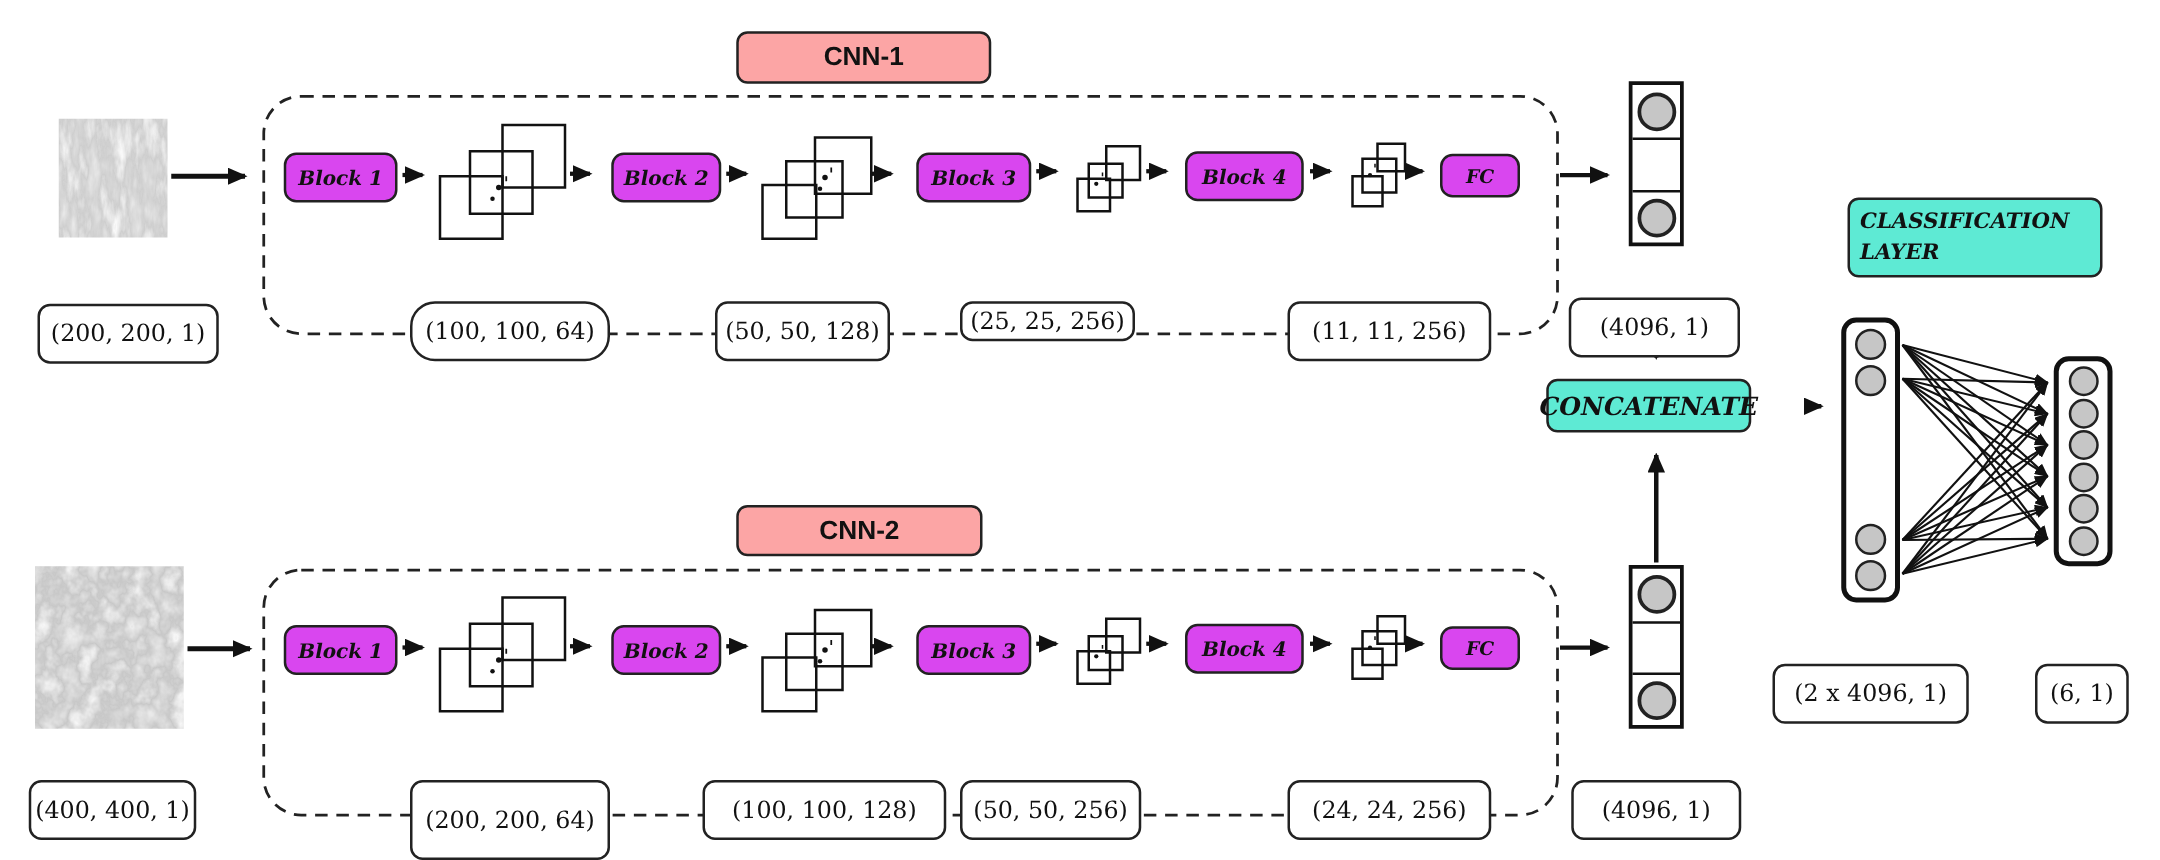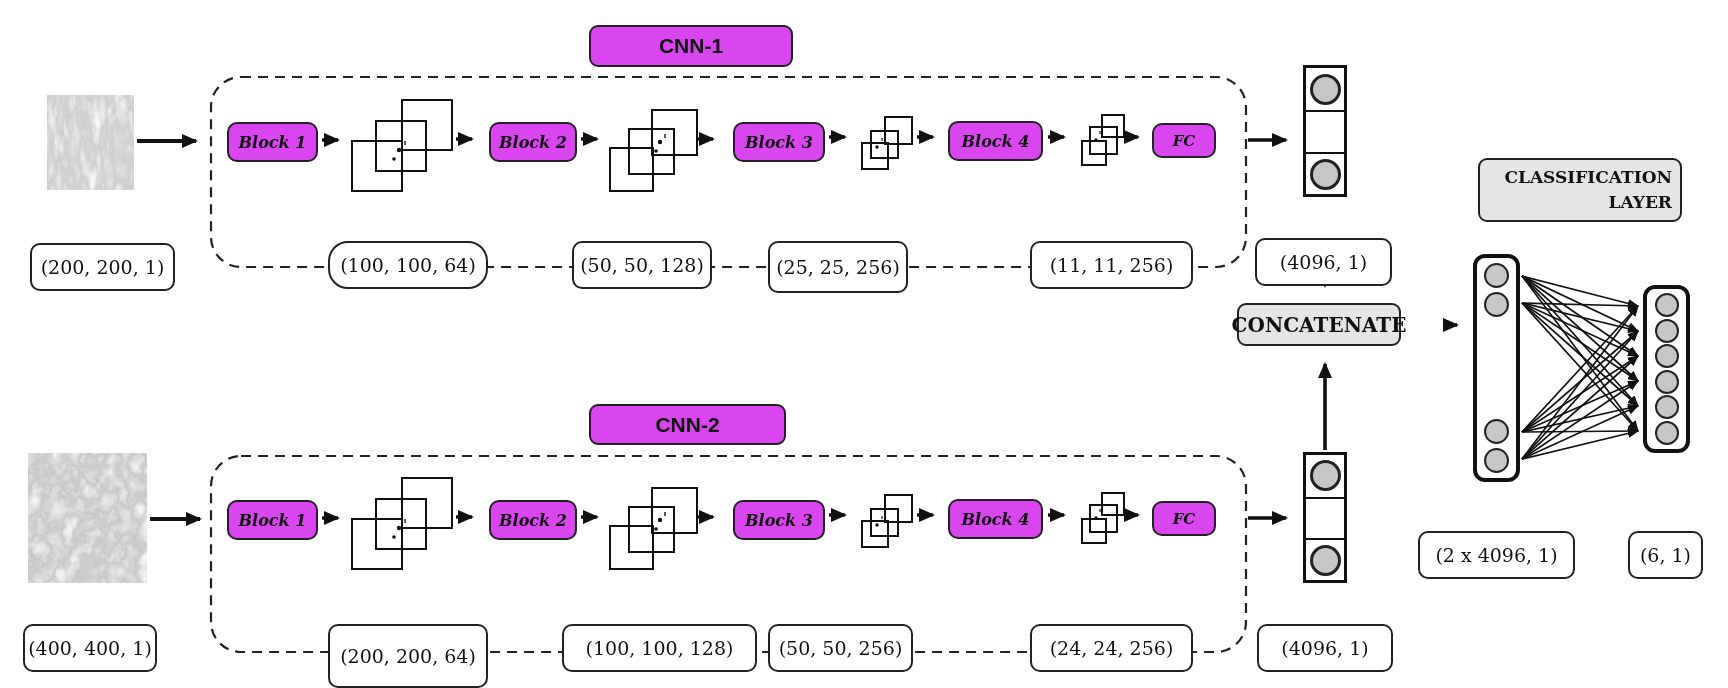--- a/index.html
+++ b/index.html
@@ -7,26 +7,26 @@
           font-family:"DejaVu Serif",serif;color:#111;}
   #overlay{position:absolute;left:0;top:0;width:1728px;height:688px;}
   .abs{position:absolute;box-sizing:border-box;}
   .dimlabel{background:#fff;border:2px solid #222;border-radius:10px;
             display:flex;align-items:center;justify-content:center;
             font-size:19px;white-space:nowrap;font-family:"DejaVu Serif",serif;margin-top:36px;}
   .block{background:#d946ef;border:2px solid #222;border-radius:10px;
          display:flex;align-items:center;justify-content:center;
          font-size:16px;font-weight:bold;font-style:italic;white-space:nowrap;
          font-family:"DejaVu Serif",serif;}
-  .titlebox{background:#d946ef;border:2px solid #222;border-radius:9px;
+  .titlebox{background:#fca5a5;border:2px solid #222;border-radius:9px;
             display:flex;align-items:center;justify-content:center;
             font-family:"Liberation Sans",sans-serif;font-weight:bold;font-size:21px;}
-  .bigitalic{background:#e5e5e5;border:2px solid #222;border-radius:9px;
-             display:flex;align-items:center;justify-content:center;text-align:right;
-             font-weight:bold;font-family:"DejaVu Serif",serif;}
+  .bigitalic{background:#5eead4;border:2px solid #222;border-radius:9px;
+             display:flex;align-items:center;justify-content:center;text-align:left;
+             font-weight:bold;font-style:italic;font-family:"DejaVu Serif",serif;}
   .vec3{background:#fff;border:3px solid #111;display:grid;grid-template-rows:1fr 1fr 1fr;}
   .vec3 .cell{display:flex;align-items:center;justify-content:center;}
   .vec3 .cell + .cell{border-top:2px solid #111;}
   .node{border-radius:50%;background:#c6c6c6;border:3px solid #222;width:25px;height:25px;}
   .bigvec{background:#fff;border:4px solid #111;border-radius:12px;display:flex;
           flex-direction:column;justify-content:space-between;align-items:center;padding:5px 0;}
   .pair{display:flex;flex-direction:column;gap:4px;align-items:center;}
   .bigvec .node{width:21px;height:21px;border-width:2.5px;}
   .ovec{background:#fff;border:4px solid #111;border-radius:12px;display:flex;
         flex-direction:column;justify-content:space-between;align-items:center;padding:4px 0;}
@@ -208,21 +208,21 @@
   <div class="abs dimlabel" style="left:30px;top:207px;width:145px;height:48px;">(200, 200, 1)</div>
 
   <div class="abs block" style="left:227px;top:122px;width:91px;height:40px;">Block 1</div>
   <div class="abs block" style="left:489px;top:122px;width:88px;height:40px;">Block 2</div>
   <div class="abs block" style="left:733px;top:122px;width:92px;height:40px;">Block 3</div>
   <div class="abs block" style="left:948px;top:121px;width:95px;height:40px;">Block 4</div>
   <div class="abs block" style="left:1152px;top:123px;width:64px;height:35px;font-size:15px;">FC</div>
 
   <div class="abs dimlabel" style="left:328px;top:205px;width:160px;height:48px;border-radius:20px;">(100, 100, 64)</div>
   <div class="abs dimlabel" style="left:572px;top:205px;width:140px;height:48px;">(50, 50, 128)</div>
-  <div class="abs dimlabel" style="left:768px;top:205px;width:140px;height:52px;">(25, 25, 256)</div>
+  <div class="abs dimlabel" style="left:768px;top:205px;width:140px;height:32px;">(25, 25, 256)</div>
   <div class="abs dimlabel" style="left:1030px;top:205px;width:163px;height:48px;">(11, 11, 256)</div>
 
   <div class="abs vec3" style="left:1303px;top:65px;width:44px;height:132px;">
     <div class="cell">
         <div class="node"></div>
       </div>
     <div class="cell"></div>
     <div class="cell">
         <div class="node"></div>
       </div>

